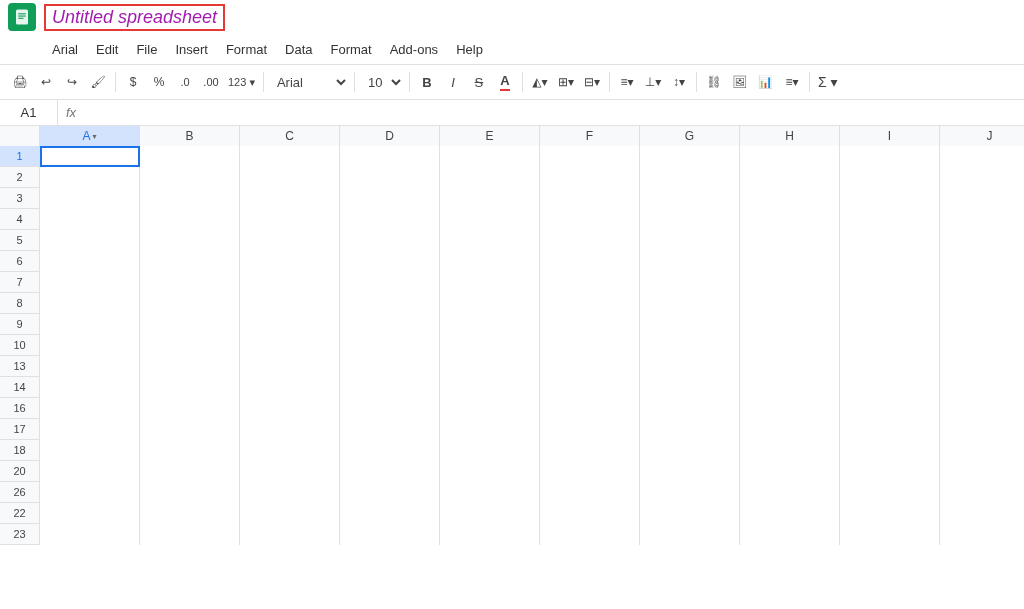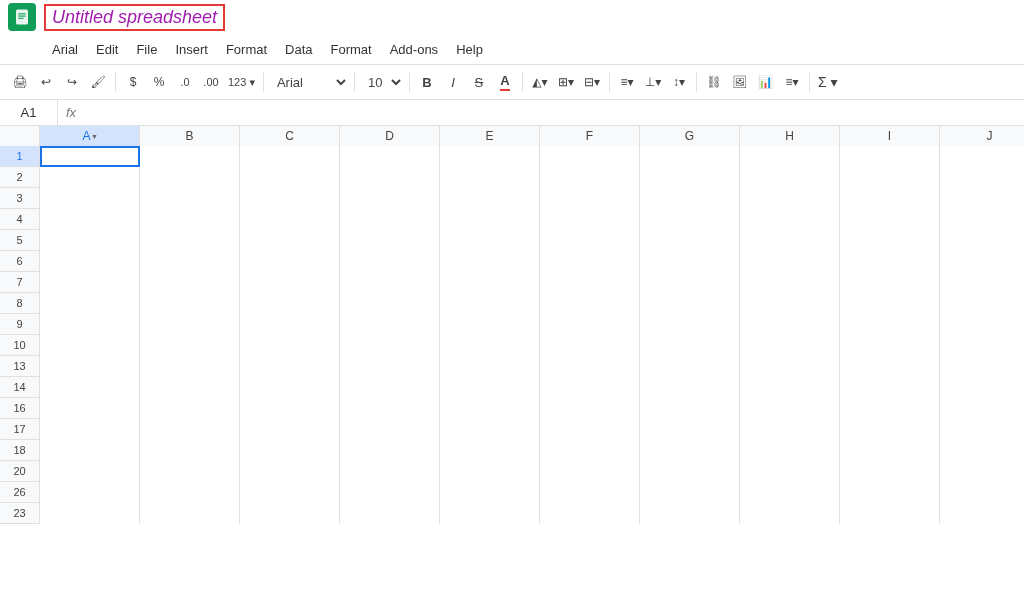--- a/index.html
+++ b/index.html
@@ -554,20 +554,33 @@
         <div class="grid-cell" contenteditable="true" style=""></div>
         <div class="grid-cell" contenteditable="true" style=""></div>
         <div class="grid-cell" contenteditable="true" style=""></div>
         <div class="grid-cell" contenteditable="true" style=""></div>
         <div class="grid-cell" contenteditable="true" style=""></div>
         <div class="grid-cell" contenteditable="true" style=""></div>
         <div class="grid-cell" contenteditable="true" style=""></div>
         <div class="grid-cell" contenteditable="true" style=""></div>
       </div>
       <div class="grid-row">
+        <div class="row-num">22</div>
+        <div class="grid-cell" contenteditable="true" style=""></div>
+        <div class="grid-cell" contenteditable="true" style=""></div>
+        <div class="grid-cell" contenteditable="true" style=""></div>
+        <div class="grid-cell" contenteditable="true" style=""></div>
+        <div class="grid-cell" contenteditable="true" style=""></div>
+        <div class="grid-cell" contenteditable="true" style=""></div>
+        <div class="grid-cell" contenteditable="true" style=""></div>
+        <div class="grid-cell" contenteditable="true" style=""></div>
+        <div class="grid-cell" contenteditable="true" style=""></div>
+        <div class="grid-cell" contenteditable="true" style=""></div>
+      </div>
+      <div class="grid-row">
         <div class="row-num">23</div>
         <div class="grid-cell" contenteditable="true" style=""></div>
         <div class="grid-cell" contenteditable="true" style=""></div>
         <div class="grid-cell" contenteditable="true" style=""></div>
         <div class="grid-cell" contenteditable="true" style=""></div>
         <div class="grid-cell" contenteditable="true" style=""></div>
         <div class="grid-cell" contenteditable="true" style=""></div>
         <div class="grid-cell" contenteditable="true" style=""></div>
         <div class="grid-cell" contenteditable="true" style=""></div>
         <div class="grid-cell" contenteditable="true" style=""></div>

